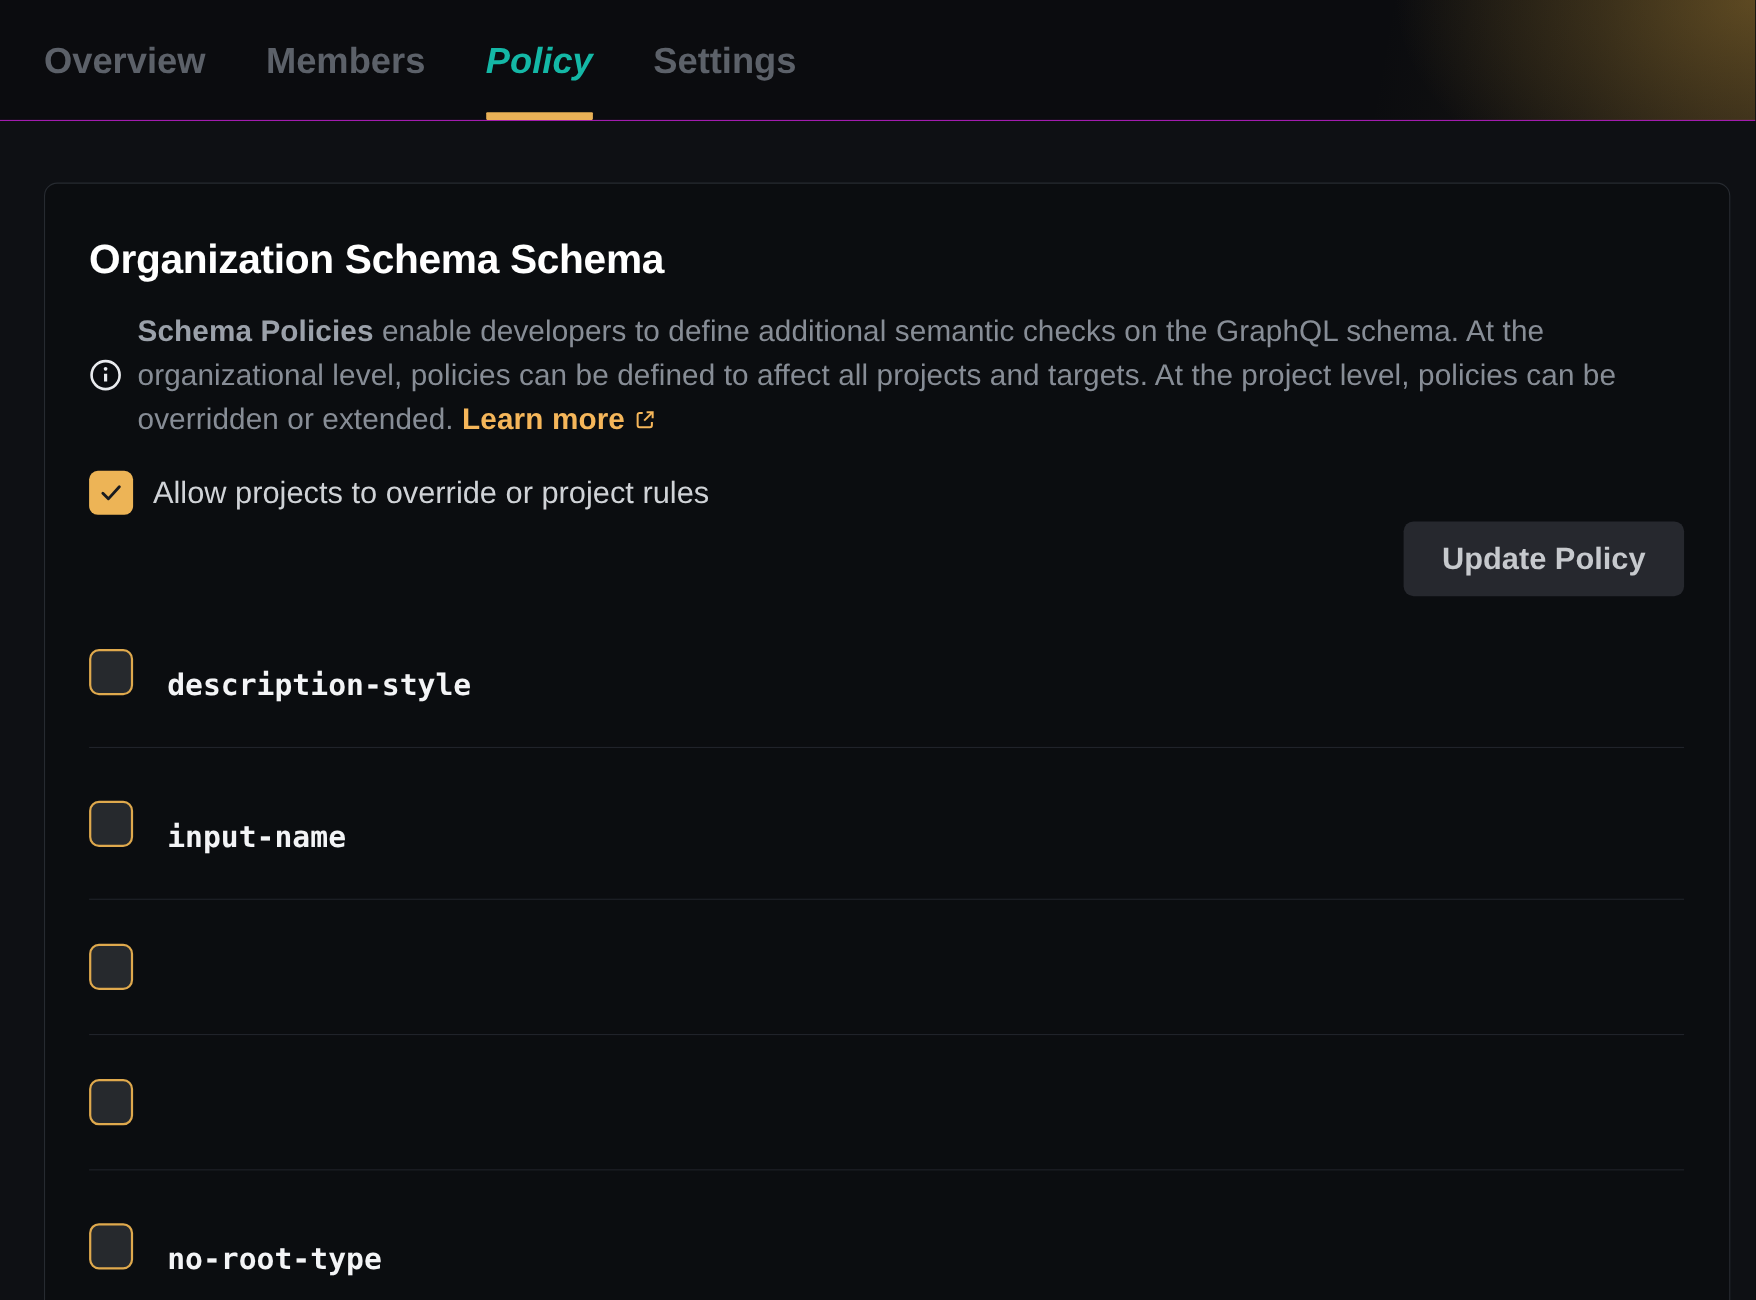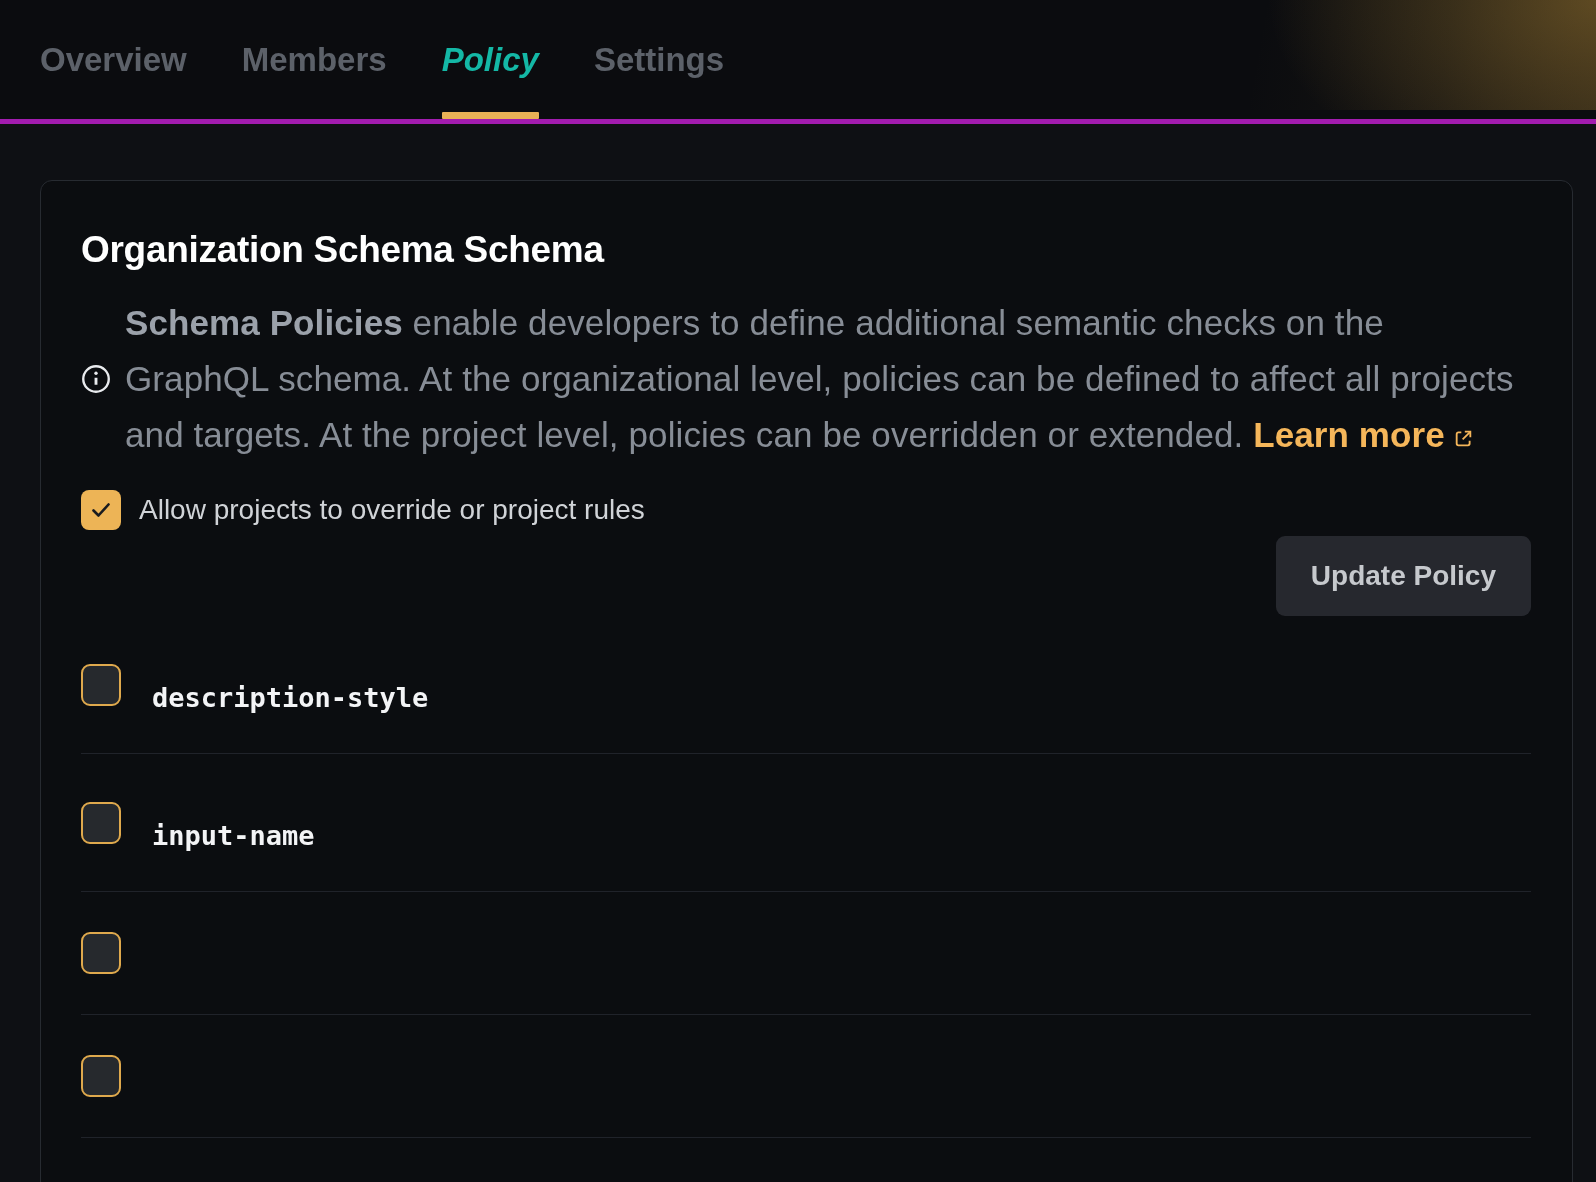--- a/index.html
+++ b/index.html
@@ -7,23 +7,23 @@
   body {
     background:#0e1014;
     font-family:"Liberation Sans","DejaVu Sans",sans-serif;
     overflow:hidden;
     color:#f2f3f5;
   }
 
   
   .header {
     position:relative;
-    height:124px;
+    height:110px;
     background:#0b0c0f;
-    border-bottom:5px solid #a21caf;
+    border-bottom:1px solid #a21caf;
     display:flex;
     align-items:stretch;
     gap:55px;
     padding:0 40px;
     overflow:hidden;
   }
   .header .glow {
     position:absolute; top:0; right:0;
     width:620px; height:110px;
     background:
@@ -67,22 +67,22 @@
   
   .info-row {
     display:flex;
     align-items:center;
     gap:14px;
     margin-top:24px;
   }
   .info-icon-wrap { flex:none; width:30px; height:30px; color:#e9ebee; }
   .info-icon-wrap svg { width:30px; height:30px; display:block; }
   .info-text {
-    font-size:35px;
-    line-height:56px;
+    font-size:27px;
+    line-height:40px;
     color:#878d96;
     letter-spacing:0.1px;
   }
   .info-text .lead { font-weight:700; color:#9ba1aa; }
   .learn-more {
     color:#f5b65a;
     font-weight:600;
     text-decoration:none;
     cursor:pointer;
     white-space:nowrap;
@@ -106,21 +106,21 @@
     width:40px; height:40px;
     background:#edb456;
     border-radius:8px;
   }
   .checkbox.checked svg { width:24px; height:24px; }
   .allow-label { font-size:28px; color:#d0d3d7; }
 
   
   .button-row { display:flex; justify-content:flex-end; margin-top:6px; }
   .update-btn {
-    height:80px;
+    height:68px;
     padding:0 35px;
     background:#26282e;
     border:none;
     border-radius:9px;
     font-family:inherit;
     font-size:28px;
     font-weight:700;
     color:#c6c9cd;
     cursor:pointer;
   }

